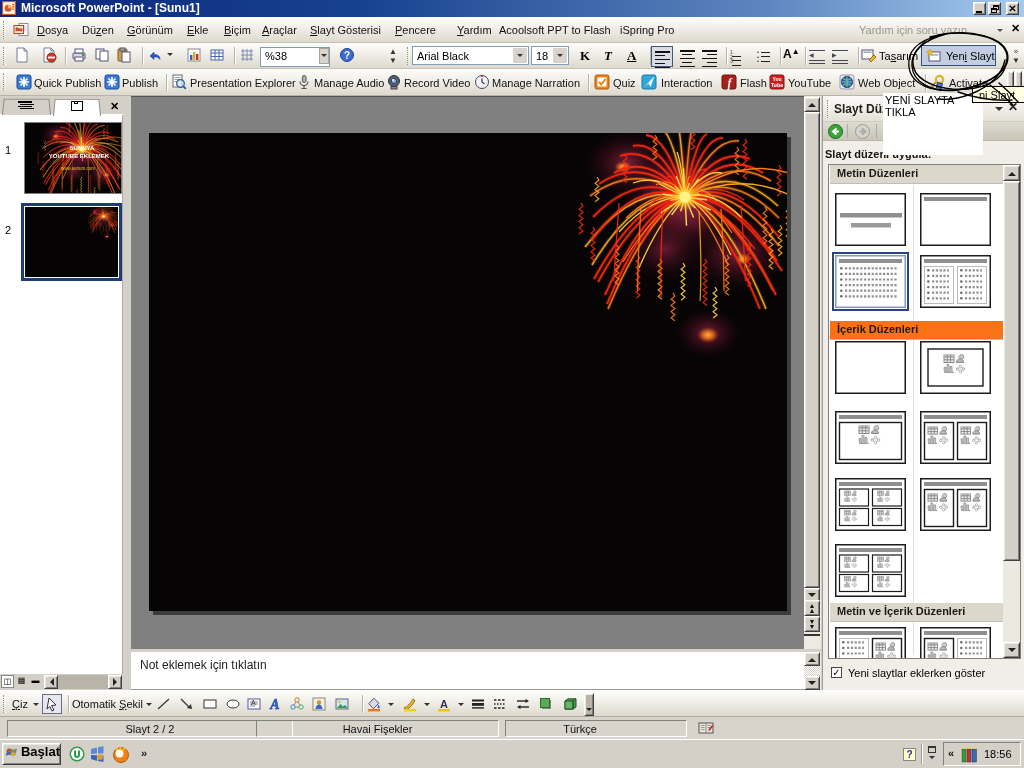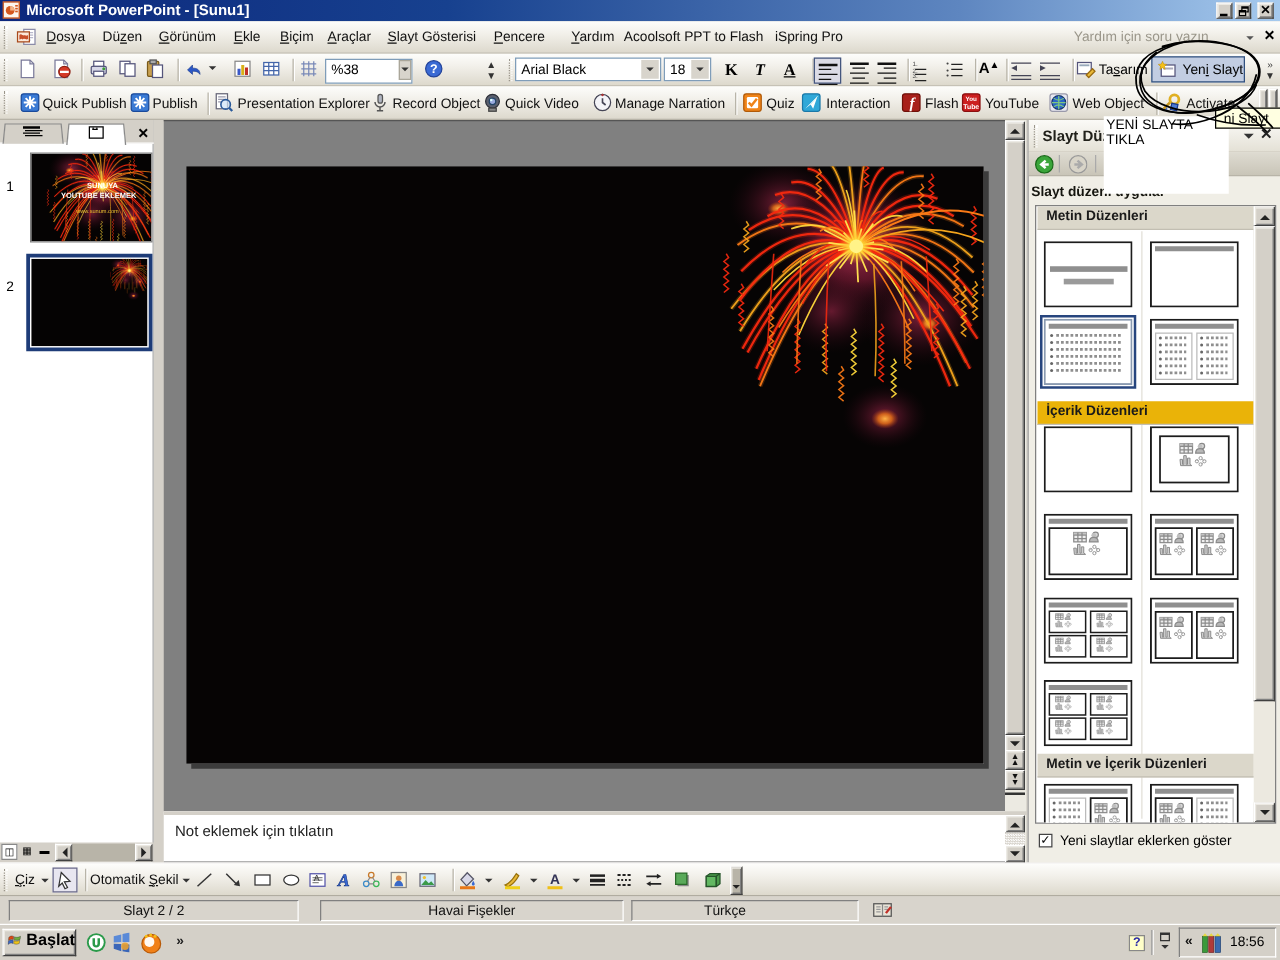--- a/index.html
+++ b/index.html
@@ -384,28 +384,28 @@
         <path d="M3.5 3.5h6M3.5 5.5h6M3.5 7.5h4" stroke="#99a"></path>
         <circle cx="9.5" cy="9.5" r="3.8" fill="#cfe4f7" fill-opacity="0.7" stroke="#2a5a9a" stroke-width="1.3"></circle>
         <path d="M12.2 12.2l2.6 2.6" stroke="#2a5a9a" stroke-width="1.8"></path>
       </svg></div>
     <div class="abs" style="left:190px;top:8px;font-size:11px;color:#111">Presentation Explorer</div>
     <div class="abs" style="left:296px;top:5px"><svg width="16" height="16" viewBox="0 0 16 16">
         <rect x="6.4" y="1.5" width="3.6" height="7" rx="1.8" fill="#b0b4c0" stroke="#555"></rect>
         <path d="M4 7.5a4 4 0 0 0 8 0" fill="none" stroke="#555" stroke-width="1.2"></path>
         <path d="M8 11.5v3M5.5 14.5h5" stroke="#555" stroke-width="1.2"></path>
       </svg></div>
-    <div class="abs" style="left:314px;top:8px;font-size:11px;color:#111">Record Object</div>
+    <div class="abs" style="left:314px;top:8px;font-size:11px;color:#111">Manage Audio</div>
     <div class="abs" style="left:386px;top:5px"><svg width="16" height="16" viewBox="0 0 16 16">
         <circle cx="8" cy="7" r="5.5" fill="#5a5f6e" stroke="#2a2d36"></circle>
         <circle cx="8" cy="7" r="2.6" fill="#9ad" stroke="#246"></circle>
         <circle cx="7" cy="6" r="1" fill="#dff"></circle>
         <rect x="5" y="12.5" width="6" height="2.5" fill="#888" stroke="#444"></rect>
       </svg></div>
-    <div class="abs" style="left:404px;top:8px;font-size:11px;color:#111">Quick Video</div>
+    <div class="abs" style="left:404px;top:8px;font-size:11px;color:#111">Record Video</div>
     <div class="abs" style="left:474px;top:5px"><svg width="16" height="16" viewBox="0 0 16 16">
         <circle cx="8" cy="8" r="6.5" fill="#f4f4f8" stroke="#445"></circle>
         <path d="M8 4.5V8l2.5 2" stroke="#445" stroke-width="1.3" fill="none"></path>
         <circle cx="8" cy="2" r="1" fill="#a33"></circle>
       </svg></div>
     <div class="abs" style="left:492px;top:8px;font-size:11px;color:#111">Manage Narration</div>
     <div class="abs vsep" style="left:585px;top:5px"></div>
     <div class="abs" style="left:594px;top:5px"><svg width="16" height="16" viewBox="0 0 16 16">
         <rect x="1" y="1" width="14" height="14" rx="2" fill="#f08418" stroke="#b05a08"></rect>
         <rect x="3.5" y="3.5" width="9" height="9" rx="1" fill="#fff"></rect>
@@ -548,21 +548,21 @@
       <svg class="abs" style="left:32px;top:2px" width="15" height="15">
         <circle cx="7.5" cy="7.5" r="7" fill="#d8d4c8" stroke="#999"></circle>
         <path d="M4.5 7.5H9M7 4.5l3.5 3-3.5 3" stroke="#aaa" stroke-width="2" fill="none"></path>
       </svg>
       <div class="abs" style="left:53px;top:2px;width:1px;height:14px;background:#aaa"></div>
     </div>
     <div class="abs" style="left:2px;top:52px;font-weight:bold;font-size:11px;color:#15150f">Slayt düzeni uygula:</div>
     <div class="abs" style="left:5px;top:68px;width:193px;height:495px;background:#fff;border:1px solid #808080;overflow:hidden">
       <div style="position:absolute;left:1px;top:0px;width:173px;height:19px;background:#dbd7ca;border-bottom:1px solid #c2beb2;font-weight:bold;font-size:11px;padding:2px 0 0 7px;box-sizing:border-box;color:#1a1a1a">Metin Düzenleri</div>
       <div style="position:absolute;left:84px;top:20px;width:1px;height:470px;background:#e2e0d8"></div>
-      <div style="position:absolute;left:1px;top:156px;width:173px;height:19px;background:#eab308;border-bottom:1px solid #c2beb2;font-weight:bold;font-size:11px;padding:2px 0 0 7px;box-sizing:border-box;color:#1a1a1a">İçerik Düzenleri</div>
+      <div style="position:absolute;left:1px;top:156px;width:173px;height:19px;background:#f97316;border-bottom:1px solid #c2beb2;font-weight:bold;font-size:11px;padding:2px 0 0 7px;box-sizing:border-box;color:#1a1a1a">İçerik Düzenleri</div>
       <div style="position:absolute;left:1px;top:438px;width:173px;height:19px;background:#dbd7ca;border-bottom:1px solid #c2beb2;font-weight:bold;font-size:11px;padding:2px 0 0 7px;box-sizing:border-box;color:#1a1a1a">Metin ve İçerik Düzenleri</div>
       <div style="position:absolute;left:6px;top:28px;background:#fff">
         <svg width="71" height="53" viewBox="0 0 71 53" style="display:block;background:#fff">
           <rect x="0.75" y="0.75" width="69.5" height="51.5" fill="#fff" stroke="#1c1c1c" stroke-width="1.5"></rect>
           <rect x="5" y="20" width="62" height="4.5" fill="#8f8f8f"></rect>
           <rect x="16" y="30" width="40" height="4.5" fill="#9a9a9a"></rect>
         </svg>
       </div>
       <div style="position:absolute;left:91px;top:28px;background:#fff">
         <svg width="71" height="53" viewBox="0 0 71 53" style="display:block;background:#fff">
@@ -1100,21 +1100,21 @@
     <div class="abs" style="left:562px;top:5px"><svg width="16" height="16" viewBox="0 0 16 16">
         <path d="M3 5l3-2.2h8V11l-3 2.2H3z" fill="#4a9a4a" stroke="#25552a"></path>
         <path d="M3 5h8v8H3z" fill="#62b862" stroke="#25552a"></path>
         <path d="M11 5l3-2.2M11 13V5" stroke="#25552a" fill="none"></path>
       </svg></div>
     <div class="abs btn3d" style="left:584px;top:2px;width:10px;height:23px;background:#b8b4a8">
       <div style="margin:14px auto 0;width:0;height:0;border:3px solid transparent;border-top-color:#222"></div>
     </div>
   </div>
 <div class="abs" style="left:0;top:717px;width:1024px;height:22px;background:#d8d4cc">
-    <div class="abs sunk" style="left:7px;top:3px;width:232px;height:17px;text-align:center;padding-top:2px;color:#111">Slayt 2 / 2</div>
+    <div class="abs sunk" style="left:7px;top:3px;width:286px;height:17px;text-align:center;padding-top:2px;color:#111">Slayt 2 / 2</div>
     <div class="abs sunk" style="left:256px;top:3px;width:243px;height:17px;text-align:center;padding-top:2px;color:#111">Havai Fişekler</div>
     <div class="abs sunk" style="left:505px;top:3px;width:182px;height:17px;text-align:center;padding-top:2px;color:#111"><span style="margin-right:32px">Türkçe</span></div>
     <svg class="abs" style="left:698px;top:3px" width="18" height="16">
       <rect x="1" y="3" width="14" height="10" fill="#e8e4d8" stroke="#555"></rect>
       <path d="M8 3v10" stroke="#888"></path>
       <path d="M3 5.5h3.5M3 7.5h3.5M3 9.5h3.5M9.5 5.5h3M9.5 7.5h3" stroke="#999"></path>
       <path d="M10 10l4-5 1.5 1-4 5z" fill="#c03028"></path>
     </svg>
   </div>
 <div class="abs" style="left:0;top:739px;width:1024px;height:29px;background:#d4d0c8;border-top:1px solid #fff">

